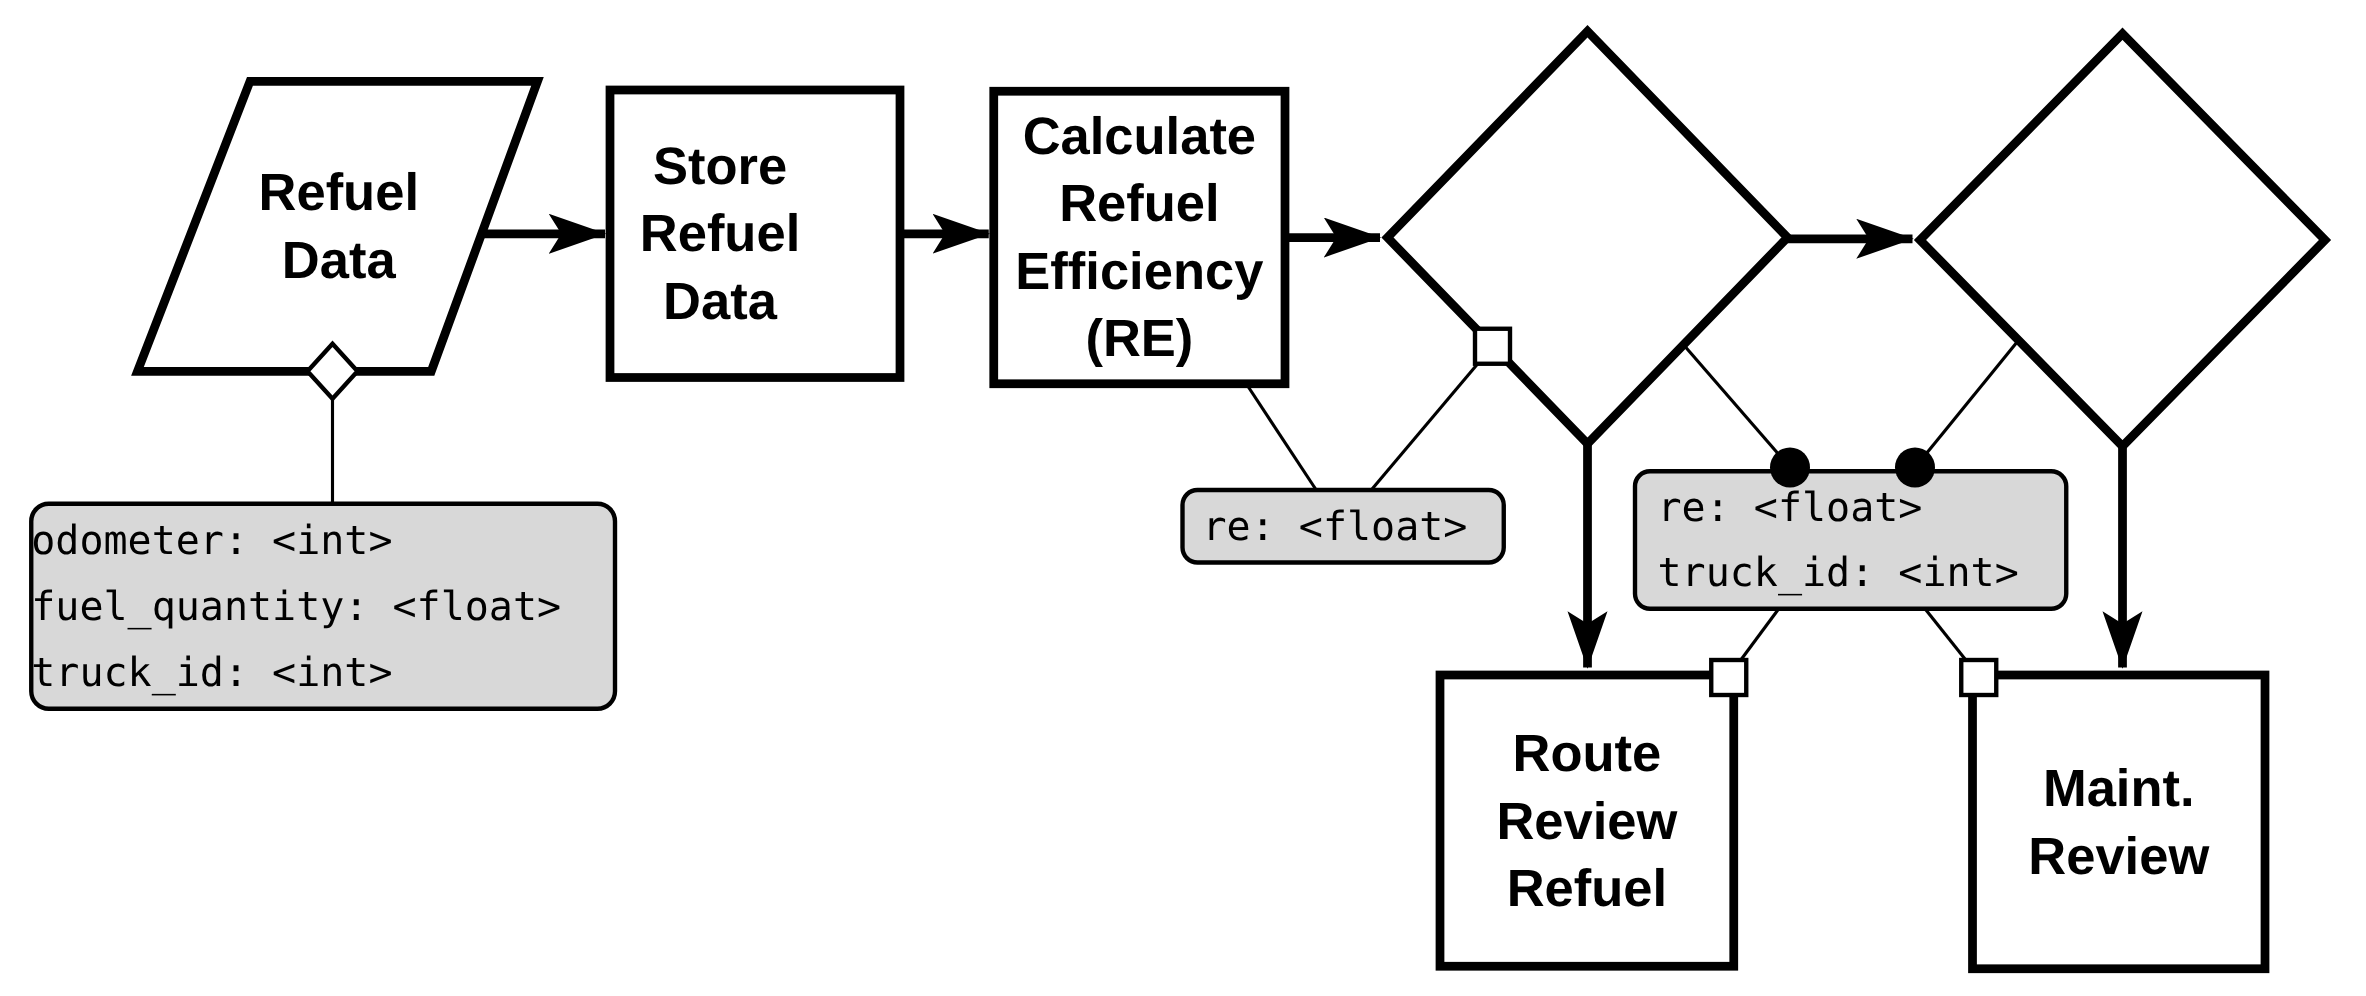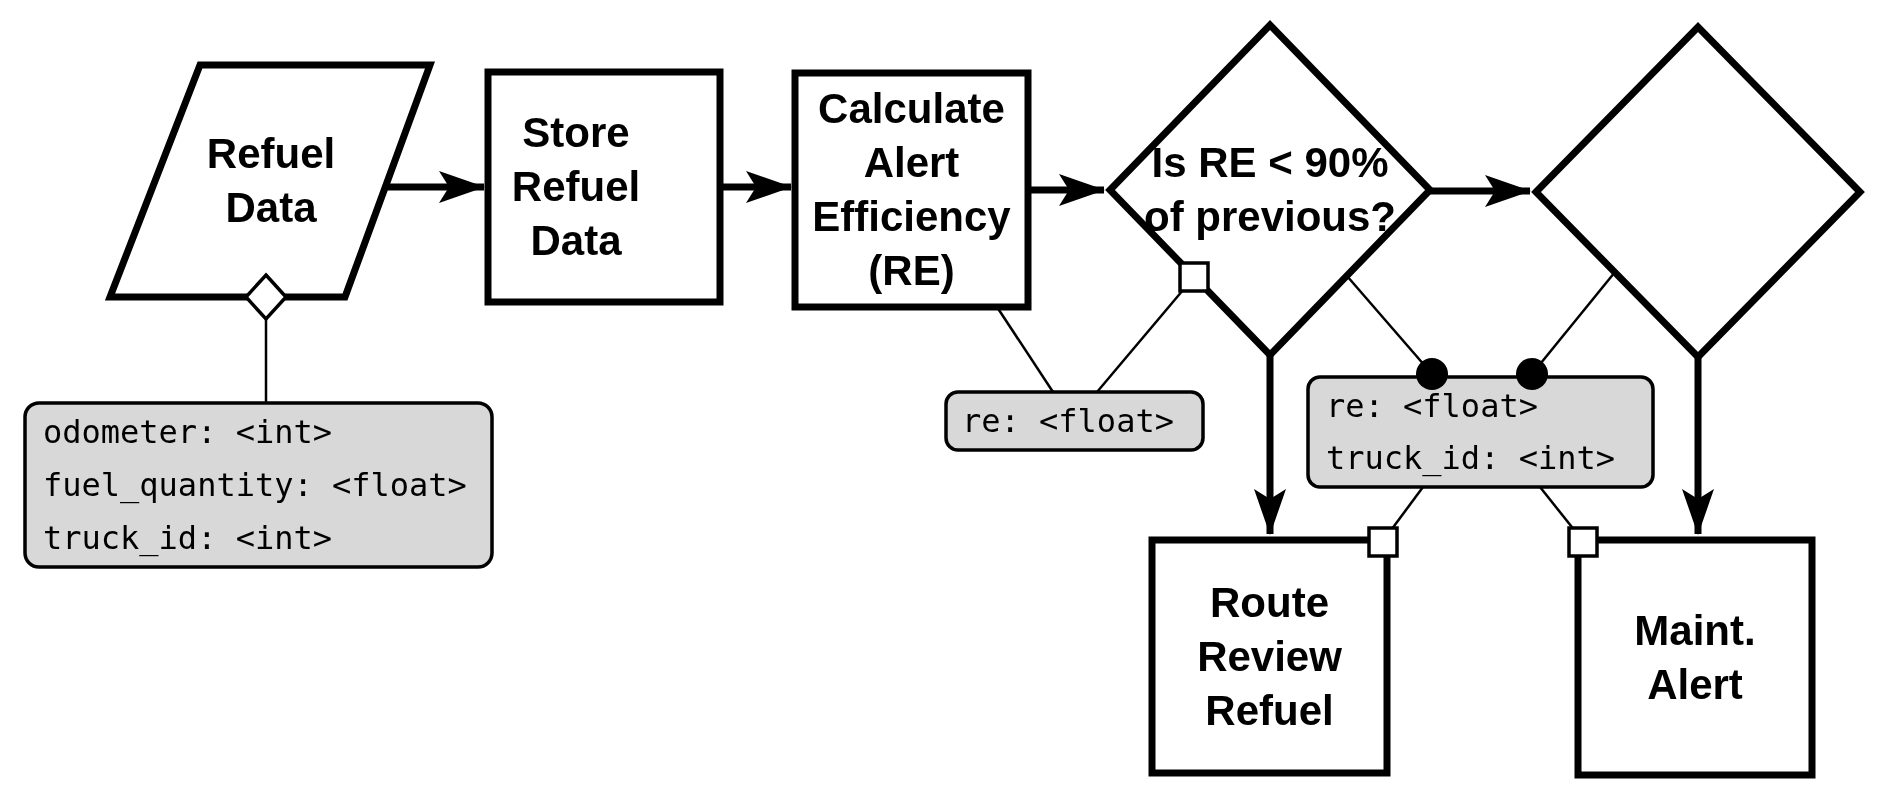--- a/index.html
+++ b/index.html
@@ -126,36 +126,34 @@
   </svg>
 
   <div class="label" style="left:146px; top:111px; width:250px; height:140px;">Refuel
 Data</div>
 
   <div class="label" style="left:460px; top:72px; width:232px; height:230px;">Store
 Refuel
 Data</div>
 
   <div class="label" style="left:795px; top:73px; width:233px; height:234px;">Calculate
-Alert
+Refuel
 Efficiency
 (RE)</div>
 
-  <div class="label" style="left:1110px; top:95px; width:320px; height:190px;">Is RE &lt; 90%
-of previous?</div>
 
 
   <div class="label" style="left:1152px; top:540px; width:235px; height:233px;">Route
 Review
 Refuel</div>
 
   <div class="label" style="left:1578px; top:540px; width:234px; height:235px;">Maint.
-Alert</div>
+Review</div>
 
-  <div class="note-label" style="left:25px; top:403px; width:467px; height:164px; padding-left:18px;">odometer: &lt;int&gt;
+  <div class="note-label" style="left:25px; top:403px; width:467px; height:164px; ">odometer: &lt;int&gt;
 fuel_quantity: &lt;float&gt;
 truck_id: &lt;int&gt;</div>
 
   <div class="note-label" style="left:946px; top:392px; width:257px; height:58px; padding-left:16px; line-height:58px;">re: &lt;float&gt;</div>
 
   <div class="note-label" style="left:1308px; top:377px; width:345px; height:110px; padding-left:18px; line-height:52px;">re: &lt;float&gt;
 truck_id: &lt;int&gt;</div>
 
 </div>
 

